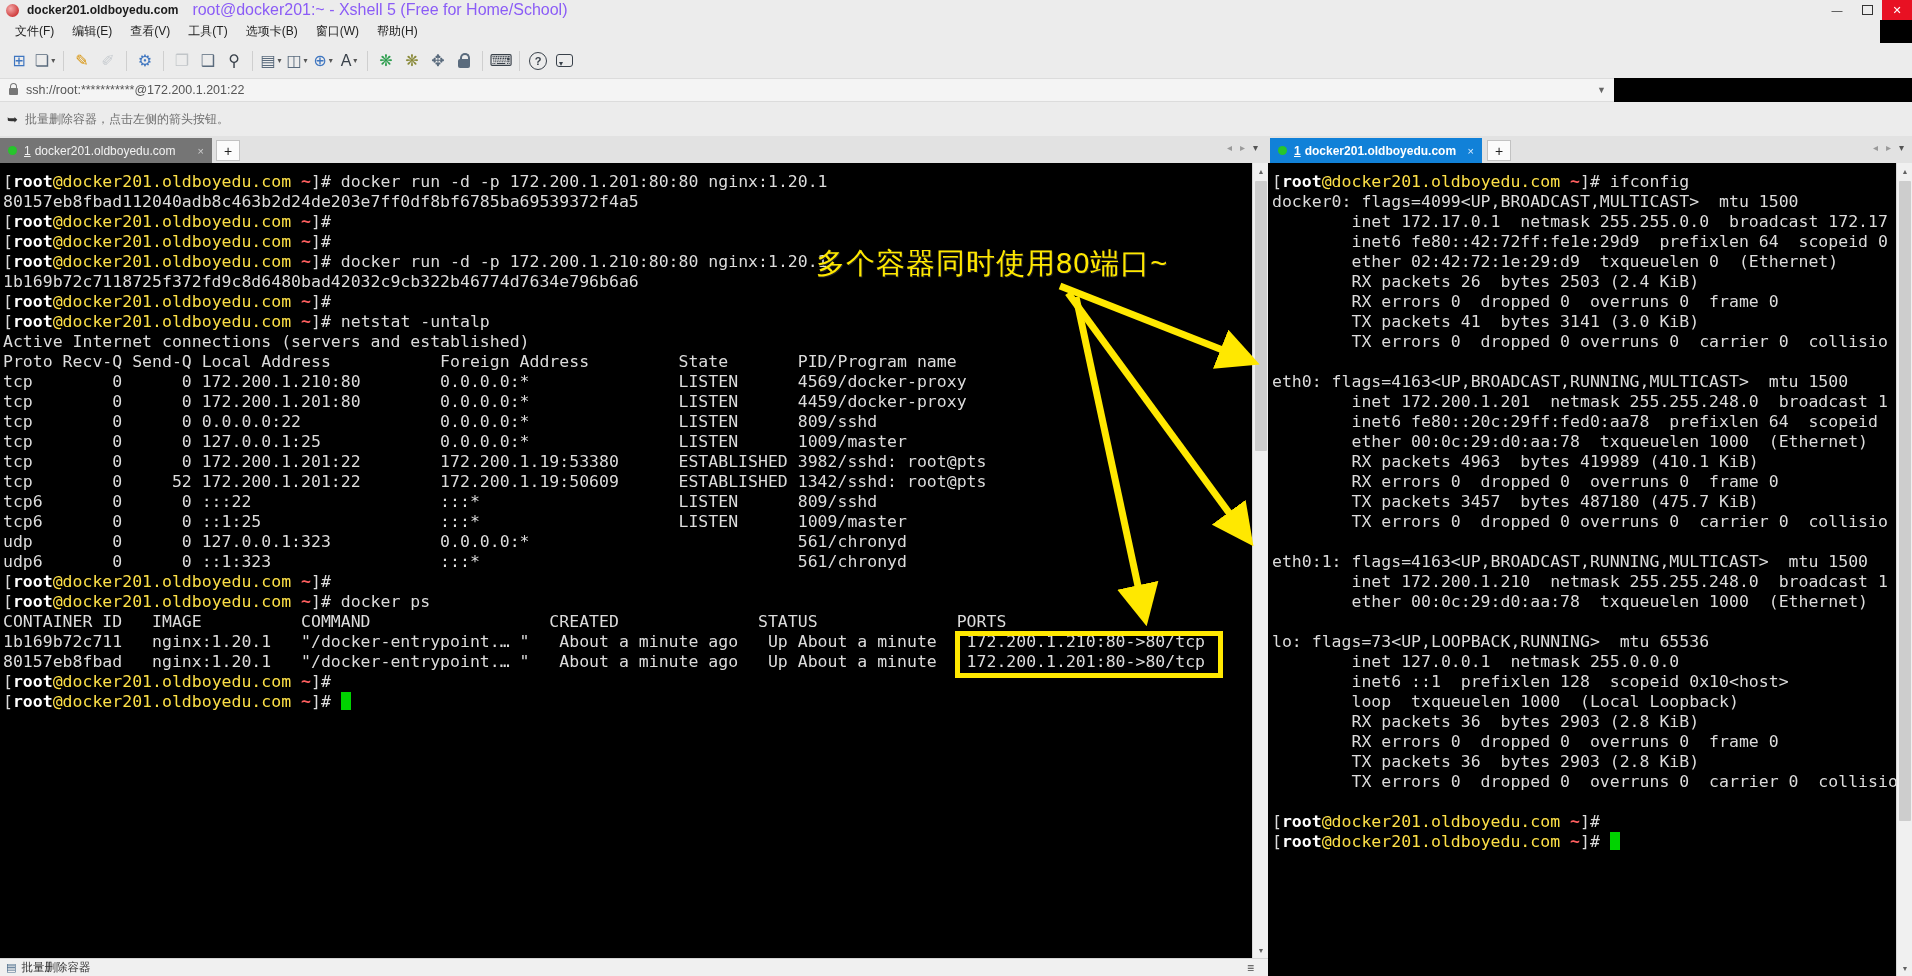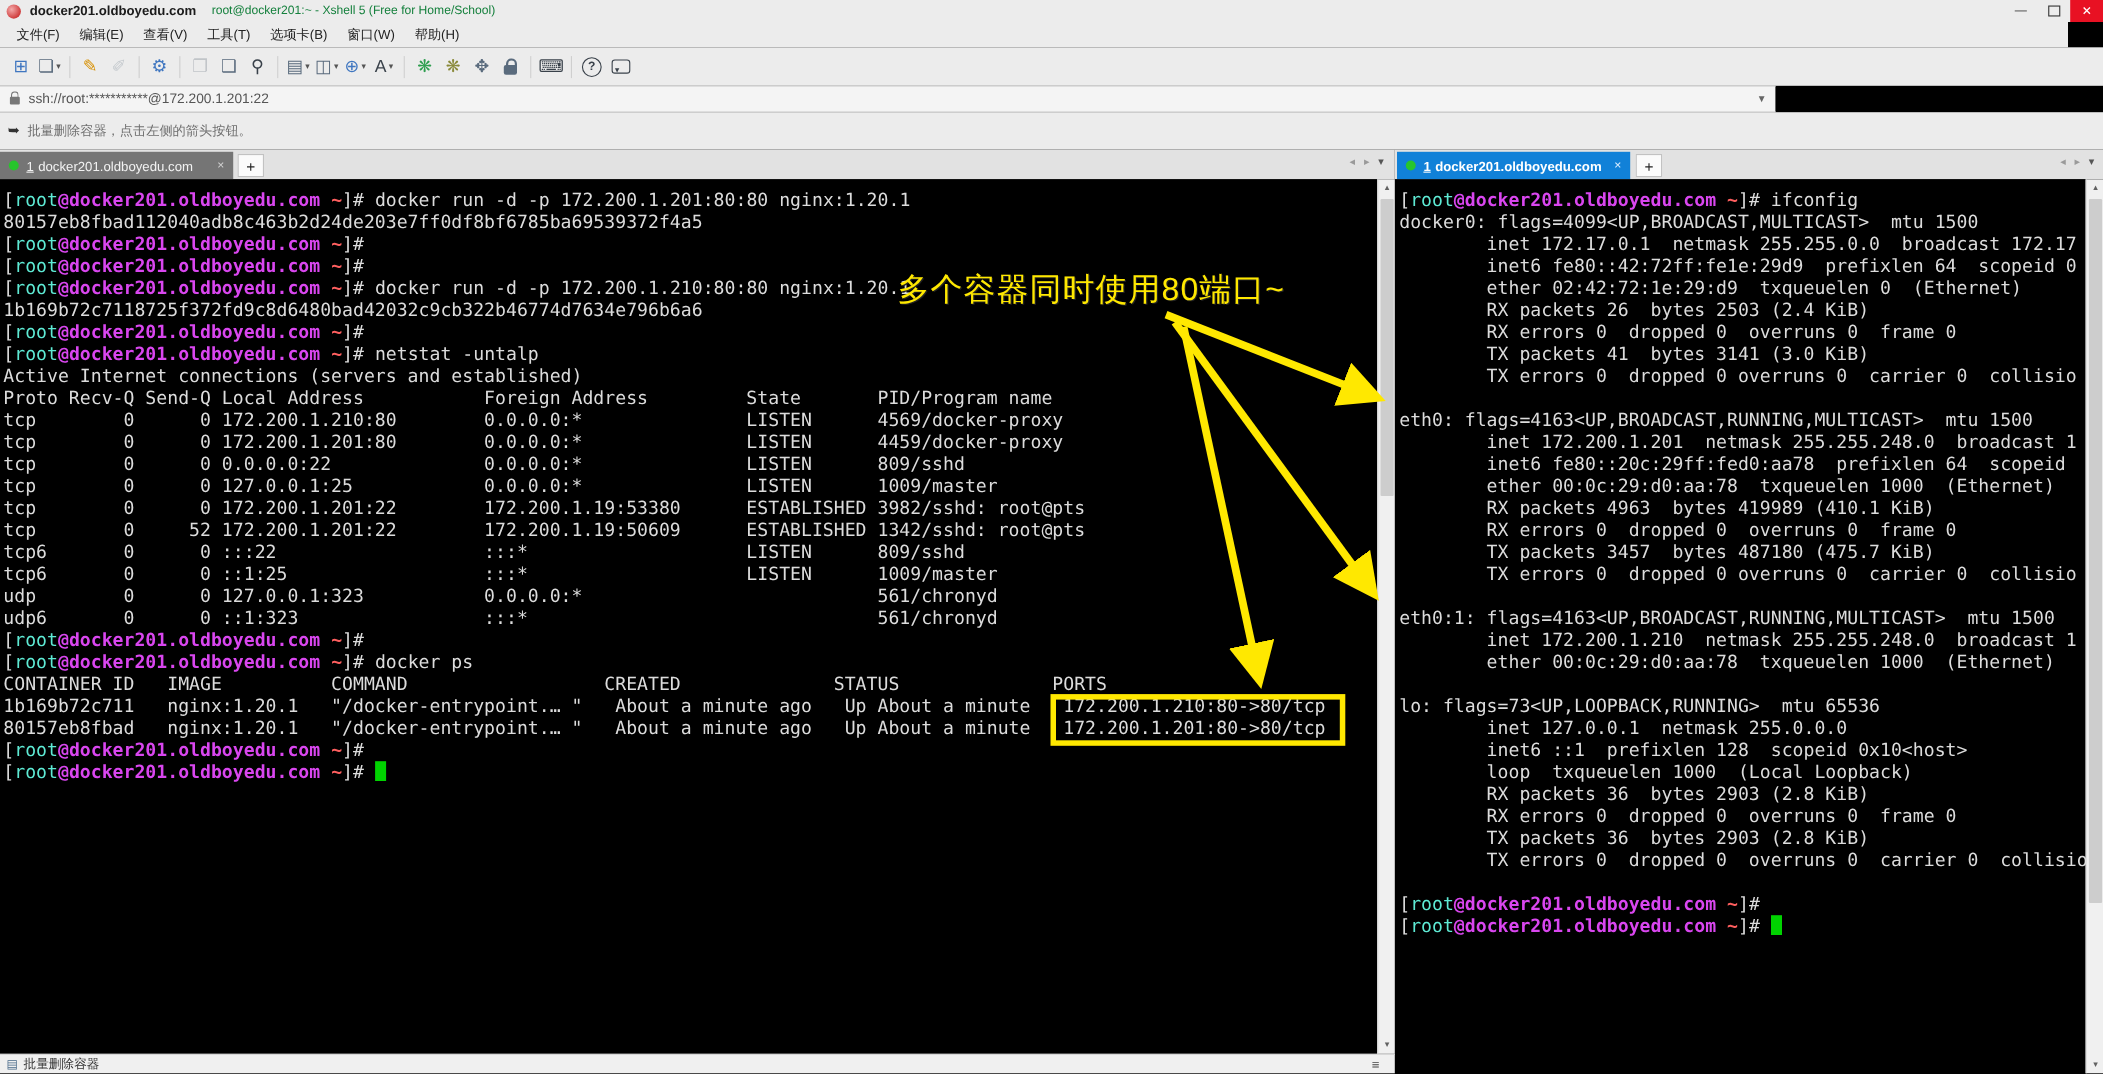--- a/index.html
+++ b/index.html
@@ -2,21 +2,21 @@
 <html><head>
 <meta charset="utf-8">
 <style>
   html,body{margin:0;padding:0}
   body{width:1912px;height:976px;position:relative;overflow:hidden;background:#000;
        font-family:"Liberation Sans","DejaVu Sans",sans-serif;-webkit-font-smoothing:antialiased}
   
   .titlebar{position:absolute;left:0;top:0;width:1912px;height:20px;background:#ececec;display:flex;align-items:center}
   .app-icon{width:13px;height:13px;border-radius:50%;background:radial-gradient(circle at 35% 35%,#f4a9a9,#cf3d3d 70%);margin:0 8px 0 6px}
   .title-host{font-size:12px;font-weight:bold;color:#1b1b1b;margin-right:14px}
-  .title-rest{font-size:11px;color:#15803d}
+  .title-rest{font-size:16px;color:#8b5cf6}
   .winbtns{position:absolute;right:0;top:0;height:20px;display:flex}
   .winbtn{width:30px;height:20px;display:flex;align-items:center;justify-content:center;font-size:11px;color:#333}
   .winbtn.close{background:#e81123;color:#fff}
   .maxbox{width:9px;height:8px;border:1px solid #333}
   
   .menubar{position:absolute;left:0;top:20px;width:1880px;height:23px;background:#ececec;display:flex;align-items:center;padding-left:6px;box-sizing:border-box}
   .menu-item{font-size:12px;color:#222;padding:3px 9px;cursor:default}
   
   .toolbar{position:absolute;left:0;top:43px;width:1912px;height:35px;background:#ececec;display:flex;align-items:center;padding-left:6px;box-sizing:border-box}
   .tb-btn{height:26px;min-width:24px;display:flex;align-items:center;justify-content:center;margin:0 1px;font-size:16px}
@@ -58,22 +58,22 @@
   .tabnav .dd{color:#555}
   
   .term{position:absolute;background:#000;overflow:hidden}
   .term-left{left:0;top:163px;width:1252px;height:795px}
   .term-right{left:1268px;top:163px;width:688px;height:813px}
   .tpre{position:absolute;white-space:pre;font-family:"DejaVu Sans Mono","Liberation Mono",monospace;
         font-size:16.5px;line-height:20px;color:#dcdcdc}
   .tpre-left{left:3px;top:9px}
   .tpre-right{left:4px;top:9px}
   .seg-w{color:#dcdcdc}
-  .seg-u{color:#5eead4;font-weight:normal}
-  .seg-h{color:#d946ef;font-weight:bold}
+  .seg-u{color:#ffffff;font-weight:bold}
+  .seg-h{color:#fde047;font-weight:normal}
   .seg-t{color:#ff5f5f;font-weight:bold}
   .cursor{display:inline-block;width:10px;height:18px;background:#00d300;vertical-align:-3px}
   
   .sbar{position:absolute;background:#f0f0f0;box-sizing:border-box;border-left:1px solid #d8d8d8}
   .sbar-left{left:1252px;top:163px;width:16px;height:795px}
   .sbar-right{left:1896px;top:163px;width:16px;height:813px}
   .sb-arrow{position:absolute;left:0;width:16px;height:16px;font-size:7px;color:#616161;display:flex;align-items:center;justify-content:center}
   .sb-thumb{position:absolute;left:2px;width:12px;background:#cdcdcd;border-radius:1px}
   
   .bottombar{position:absolute;left:0;top:958px;width:1268px;height:18px;background:#f0f0f0;border-top:1px solid #d4d4d4;

